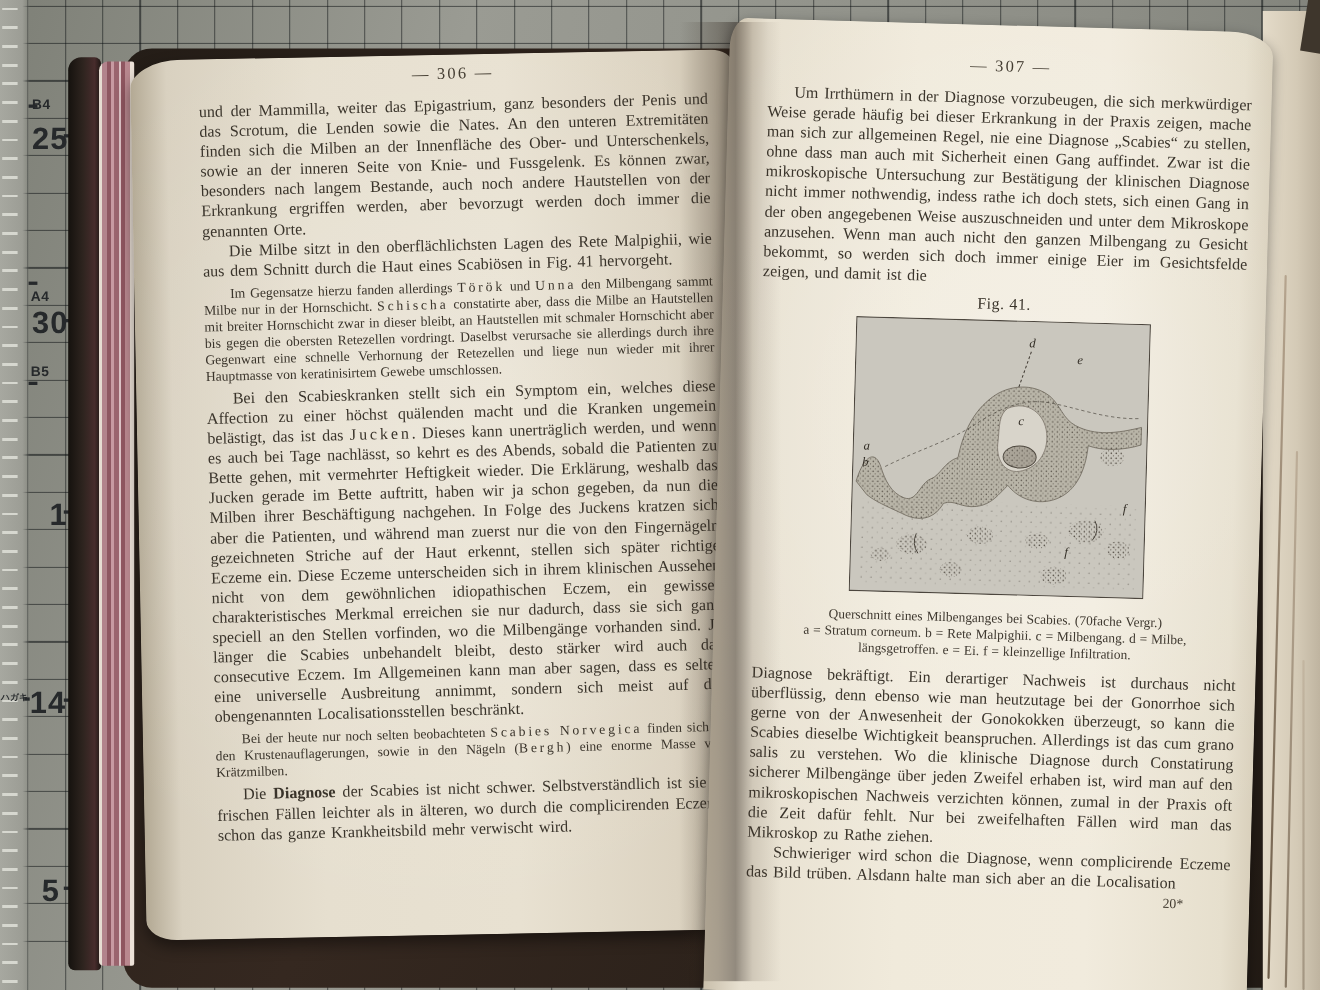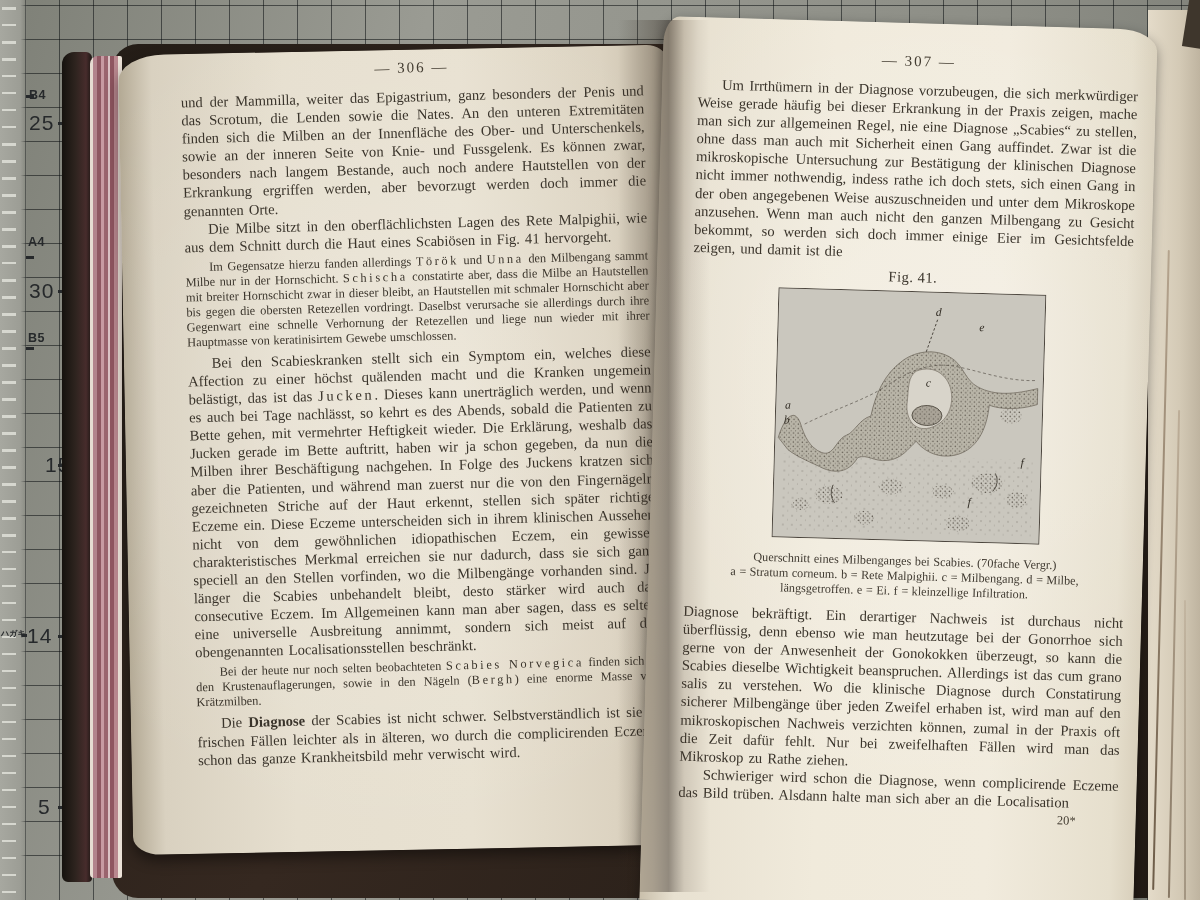--- a/index.html
+++ b/index.html
@@ -11,21 +11,21 @@
     background:
       repeating-linear-gradient(0deg, transparent 0 33px, rgba(10,14,16,.55) 33px 34px),
       repeating-linear-gradient(90deg, transparent 0 33px, rgba(10,14,16,.55) 33px 34px),
       linear-gradient(105deg,#7e8077,#9a9b93 30%,#8d8e86 70%,#767870);
     background-position:-11px -11px,-8px -8px,0 0;}
   .ruler-strip{position:absolute;left:0;top:0;bottom:0;width:27px;
     background:linear-gradient(90deg,#a7a8a0,#9c9d95 75%,rgba(156,157,149,0));}
   .ruler-ticks{position:absolute;left:2px;top:7px;bottom:0;width:14px;opacity:.95;
     background:repeating-linear-gradient(180deg,#d9dad2 0 2.5px,transparent 2.5px 17px);}
   .mlabel{position:absolute;font-family:"Liberation Sans",sans-serif;color:#26292b;line-height:1;}
-  .mlabel.big{font-size:21px;font-weight:400;letter-spacing:1px;}
+  .mlabel.big{font-size:28px;font-weight:700;letter-spacing:1px;}
   .mlabel.code{font-size:12.5px;font-weight:700;letter-spacing:.5px;padding-left:24px;}
   .mlabel.tiny{font-size:8px;font-weight:700;}
   .mdash{position:absolute;height:2.5px;background:#26292b;}
 
   
   .cover{position:absolute;left:112px;top:44px;width:1086px;height:854px;
     border-radius:26px 18px 22px 26px;
     background:linear-gradient(120deg,#241d17,#352820 40%,#211a14);}
   .spine-edge{position:absolute;left:62px;top:52px;width:30px;height:830px;
     border-radius:12px 6px 4px 6px;
@@ -83,21 +83,21 @@
 <body>
 
 <div class="scene">
 
   <div class="mat"></div>
   <div class="ruler-strip">
     <div class="ruler-ticks"></div>
   </div>
   <span class="mlabel code" style="left:5px;top:89px">B4</span>
   <span class="mlabel big" style="left:29px;top:112px">25</span>
-  <span class="mlabel code" style="left:4px;top:236px">A4</span>
+  <span class="mlabel code" style="left:4px;top:264px">A4</span>
   <span class="mlabel big" style="left:29px;top:280px">30</span>
   <span class="mlabel code" style="left:4px;top:332px">B5</span>
   <span class="mlabel big" style="left:45px;top:454px">15</span>
   <span class="mlabel tiny" style="left:1px;top:630px">ハガキ</span>
   <span class="mlabel big" style="left:27px;top:625px">14</span>
   <span class="mlabel big" style="left:38px;top:796px">5</span>
   <div class="mdash" style="left:26px;top:95px;width:8px"></div>
   <div class="mdash" style="left:58px;top:122px;width:18px"></div>
   <div class="mdash" style="left:26px;top:256px;width:8px"></div>
   <div class="mdash" style="left:58px;top:290px;width:18px"></div>

